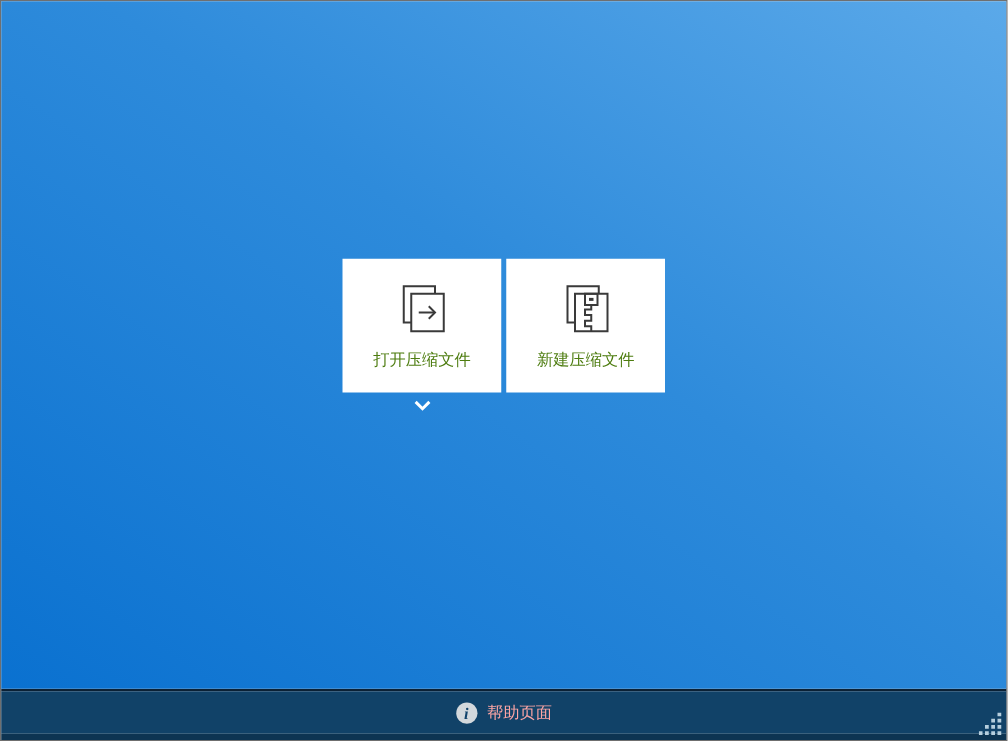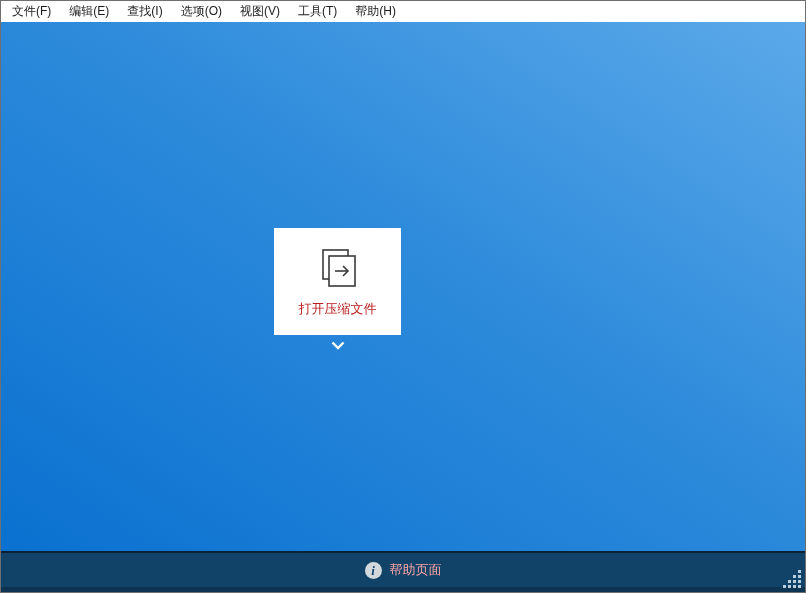--- a/index.html
+++ b/index.html
@@ -44,21 +44,21 @@
   }
   .tiles{
     position:absolute;left:273px;top:206px;display:flex;gap:4px;
   }
   .tile{
     width:127px;height:107px;background:#ffffff;display:flex;flex-direction:column;
     align-items:center;box-sizing:border-box;padding-top:17px;cursor:default;
   }
   .tile-icon{width:46px;height:46px;flex:0 0 auto;}
   .tile-label{
-    margin-top:9px;font-size:13px;color:#b91c1c;white-space:nowrap;
+    margin-top:9px;font-size:13px;color:#4d7c0f;white-space:nowrap;
   }
   .chevron{
     position:absolute;left:329px;top:318px;width:16px;height:12px;
   }
   
   .status-sep{height:2px;background:#0b2135;flex:0 0 auto;}
   .statusbar{
     height:34px;background:#114268;flex:0 0 auto;
     display:flex;align-items:center;justify-content:center;
   }
@@ -76,43 +76,44 @@
   .resize-grip{
     position:absolute;right:3px;bottom:3px;width:19px;height:19px;
   }
 </style>
 </head>
 <body>
 
 <div class="window">
 
 
-  <div class="menubar">
-    <span class="menu-item">文件(F)</span>
-    <span class="menu-item">编辑(E)</span>
-    <span class="menu-item">查找(I)</span>
-    <span class="menu-item">选项(O)</span>
-    <span class="menu-item">视图(V)</span>
-    <span class="menu-item">工具(T)</span>
-    <span class="menu-item">帮助(H)</span>
-  </div>
 
   <div class="main">
     <div class="tiles">
 
       <div class="tile">
         <svg class="tile-icon" viewBox="0 0 46 46">
           <rect x="8" y="5" width="25" height="29" fill="none" stroke="#3a3a3a" stroke-width="1.6"></rect>
           <rect x="14" y="11" width="26" height="30" fill="#ffffff" stroke="#3a3a3a" stroke-width="1.6"></rect>
           <line x1="20" y1="26" x2="33" y2="26" stroke="#3a3a3a" stroke-width="1.6"></line>
           <polyline points="28,21 33,26 28,31" fill="none" stroke="#3a3a3a" stroke-width="1.6"></polyline>
         </svg>
         <span class="tile-label">打开压缩文件</span>
       </div>
 
+      <div class="tile">
+        <svg class="tile-icon" viewBox="0 0 46 46">
+          <rect x="8" y="5" width="25" height="29" fill="none" stroke="#3a3a3a" stroke-width="1.6"></rect>
+          <rect x="14" y="11" width="26" height="30" fill="#ffffff" stroke="#3a3a3a" stroke-width="1.6"></rect>
+          <rect x="22" y="11" width="10" height="9" fill="none" stroke="#3a3a3a" stroke-width="1.6"></rect>
+          <rect x="25.2" y="14.3" width="3.6" height="2.4" fill="#3a3a3a"></rect>
+          <path d="M27 20 v3.5 h-5 v4.5 h5 v4.5 h-5 v4.5 h5 V41" fill="none" stroke="#3a3a3a" stroke-width="1.6"></path>
+        </svg>
+        <span class="tile-label">新建压缩文件</span>
+      </div>
 
     </div>
 
     <svg class="chevron" viewBox="0 0 16 12">
       <polyline points="2.5,2.5 8,8 13.5,2.5" fill="none" stroke="#ffffff" stroke-width="2.4"></polyline>
     </svg>
   </div>
 
   <div class="status-sep"></div>
   <div class="statusbar">

